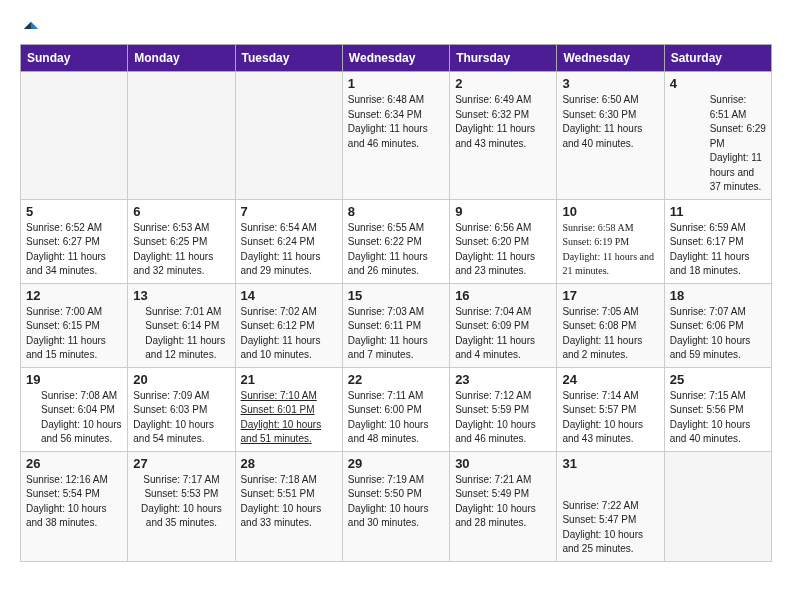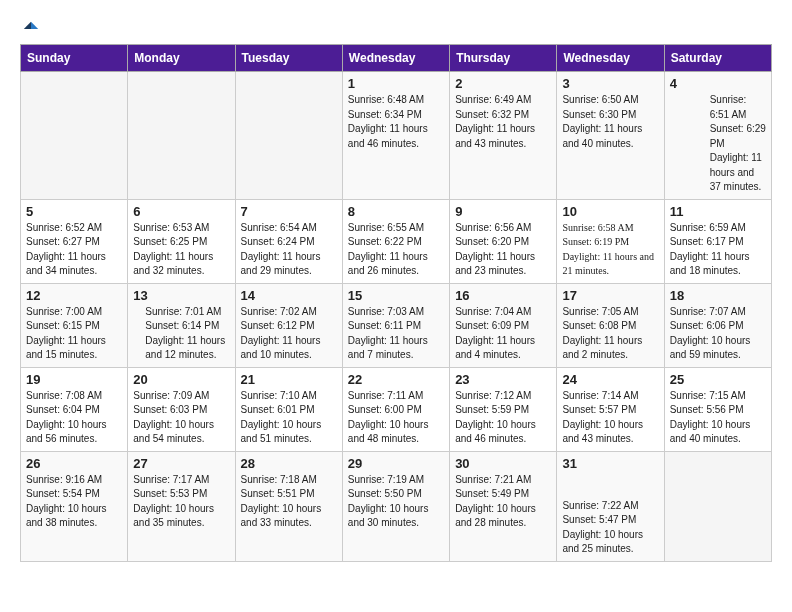--- a/index.html
+++ b/index.html
@@ -239,33 +239,33 @@
         <td>
           <span class="day-num">18</span>
           <div class="cell-info" style="white-space: pre-line;">Sunrise: 7:07 AM
 Sunset: 6:06 PM
 Daylight: 10 hours and 59 minutes.</div>
         </td>
       </tr>
       <tr class="week-row-4">
         <td>
           <span class="day-num">19</span>
-          <div class="cell-info" style="white-space: pre-line;">Sunrise: 7:08 AM
+          <div class="cell-info" style="white-space: pre-line; margin-left: 15px;">Sunrise: 7:08 AM
 Sunset: 6:04 PM
 Daylight: 10 hours and 56 minutes.</div>
         </td>
         <td>
           <span class="day-num">20</span>
           <div class="cell-info" style="white-space: pre-line;">Sunrise: 7:09 AM
 Sunset: 6:03 PM
 Daylight: 10 hours and 54 minutes.</div>
         </td>
         <td>
           <span class="day-num">21</span>
-          <div class="cell-info" style="white-space: pre-line;">Sunrise: 7:10 AM
+          <div class="cell-info" style="white-space: pre-line; text-decoration: underline;">Sunrise: 7:10 AM
 Sunset: 6:01 PM
 Daylight: 10 hours and 51 minutes.</div>
         </td>
         <td>
           <span class="day-num">22</span>
           <div class="cell-info" style="white-space: pre-line;">Sunrise: 7:11 AM
 Sunset: 6:00 PM
 Daylight: 10 hours and 48 minutes.</div>
         </td>
         <td>
@@ -283,27 +283,27 @@
         <td>
           <span class="day-num">25</span>
           <div class="cell-info" style="white-space: pre-line;">Sunrise: 7:15 AM
 Sunset: 5:56 PM
 Daylight: 10 hours and 40 minutes.</div>
         </td>
       </tr>
       <tr class="week-row-5">
         <td>
           <span class="day-num">26</span>
-          <div class="cell-info" style="white-space: pre-line;">Sunrise: 9:16 AM
+          <div class="cell-info" style="white-space: pre-line;">Sunrise: 12:16 AM
 Sunset: 5:54 PM
 Daylight: 10 hours and 38 minutes.</div>
         </td>
         <td>
           <span class="day-num">27</span>
-          <div class="cell-info" style="white-space: pre-line;">Sunrise: 7:17 AM
+          <div class="cell-info" style="white-space: pre-line; text-align: center;">Sunrise: 7:17 AM
 Sunset: 5:53 PM
 Daylight: 10 hours and 35 minutes.</div>
         </td>
         <td>
           <span class="day-num">28</span>
           <div class="cell-info" style="white-space: pre-line;">Sunrise: 7:18 AM
 Sunset: 5:51 PM
 Daylight: 10 hours and 33 minutes.</div>
         </td>
         <td>

